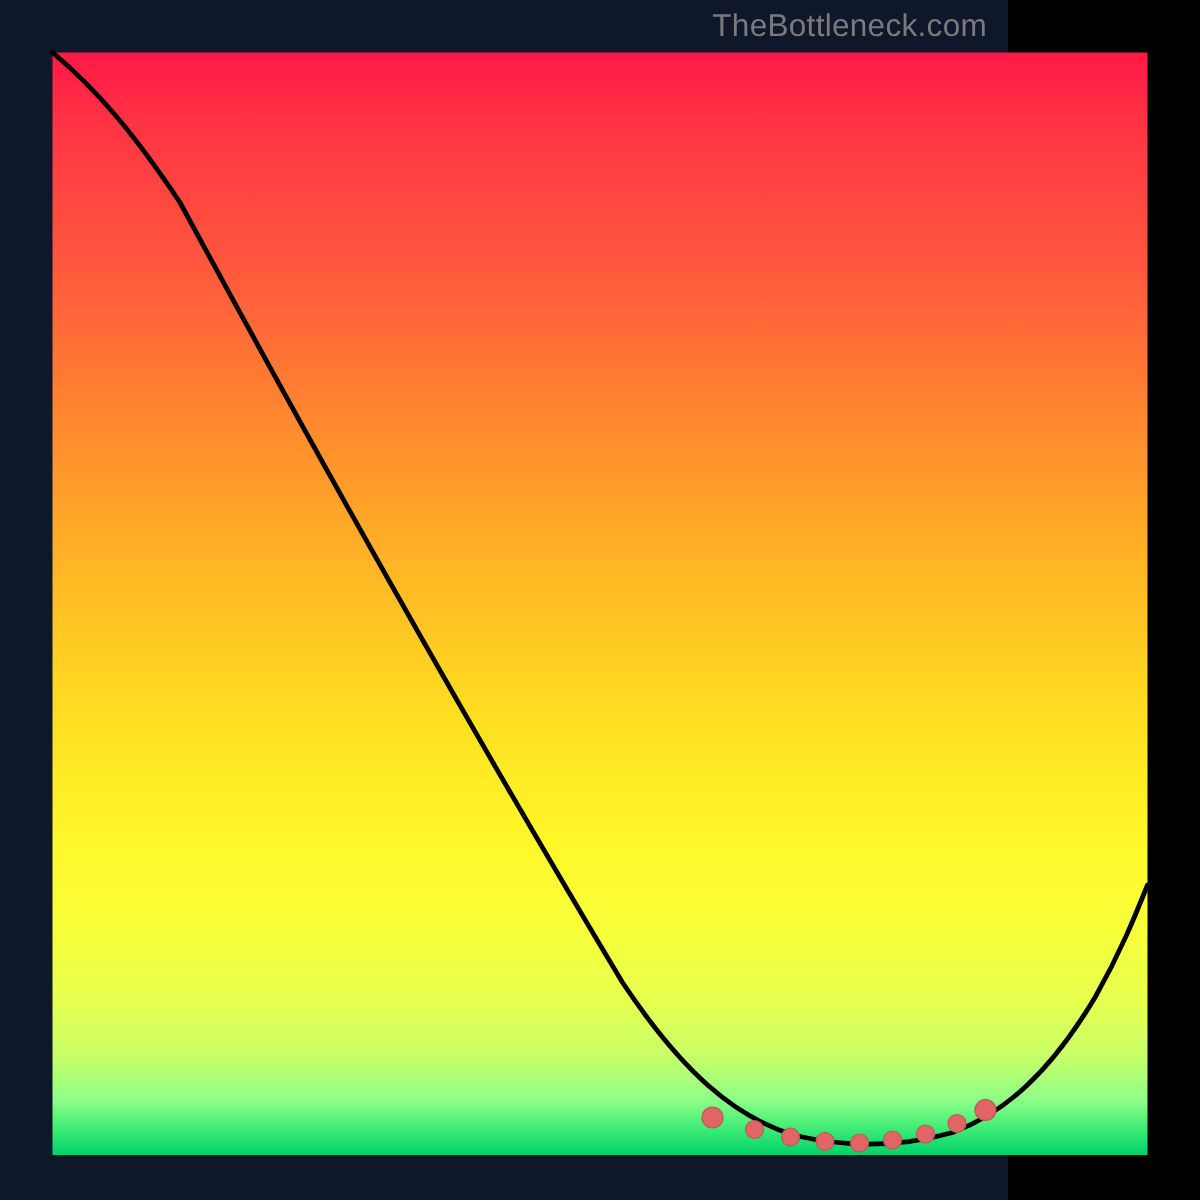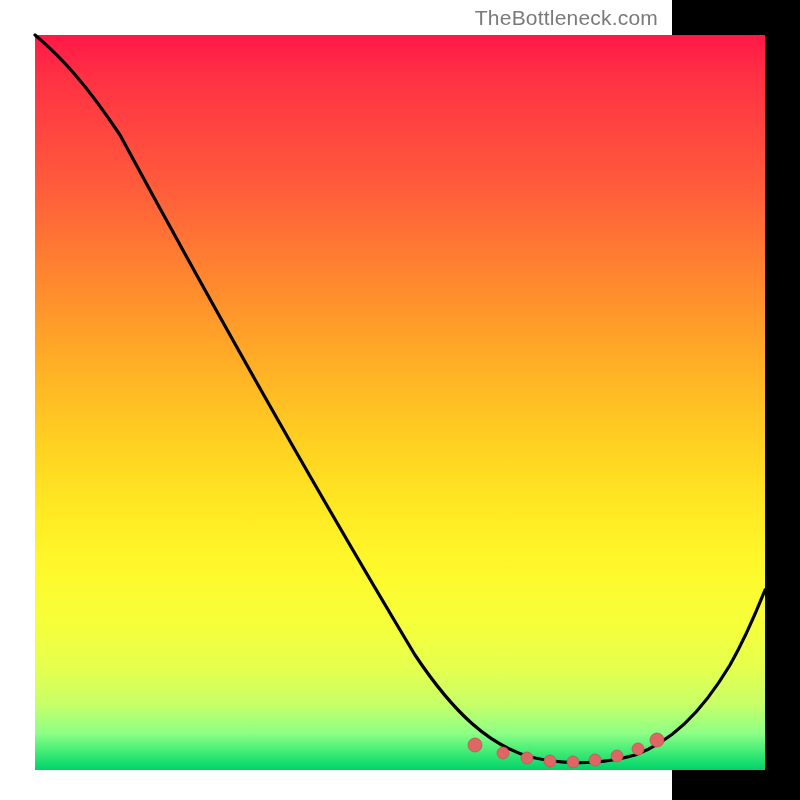--- a/index.html
+++ b/index.html
@@ -10,21 +10,21 @@
     background: #000;
     overflow: hidden;
     font-family: Arial, Helvetica, sans-serif;
   }
   .frame {
     position: absolute;
     left: 0;
     top: 0;
     width: 672px;
     height: 800px;
-    background: #ffffff;
+    background: #0f172a;
   }
   .plot-area {
     position: absolute;
     left: 35px;
     top: 35px;
     width: 730px;
     height: 735px;
     
     background: linear-gradient(
       to bottom,

